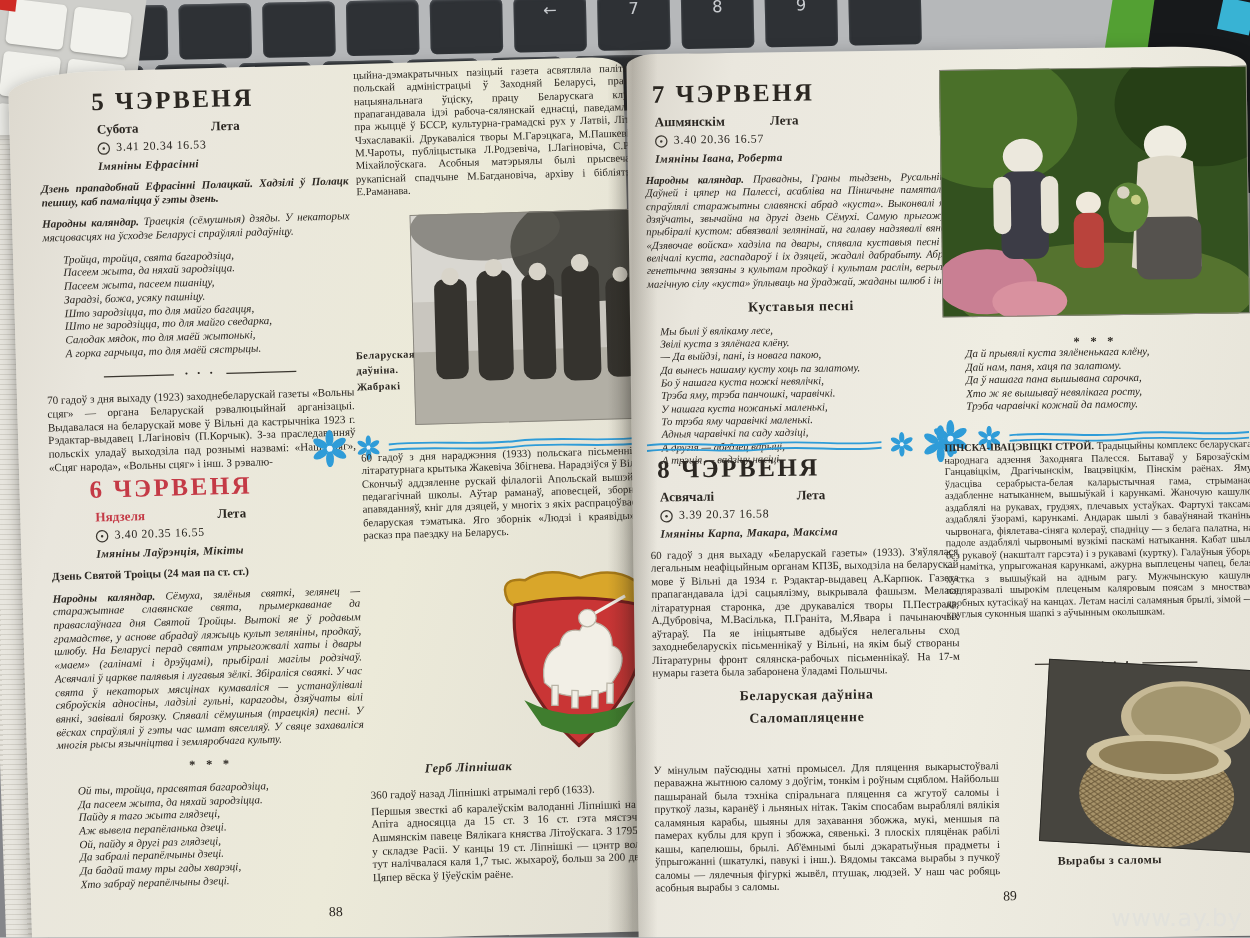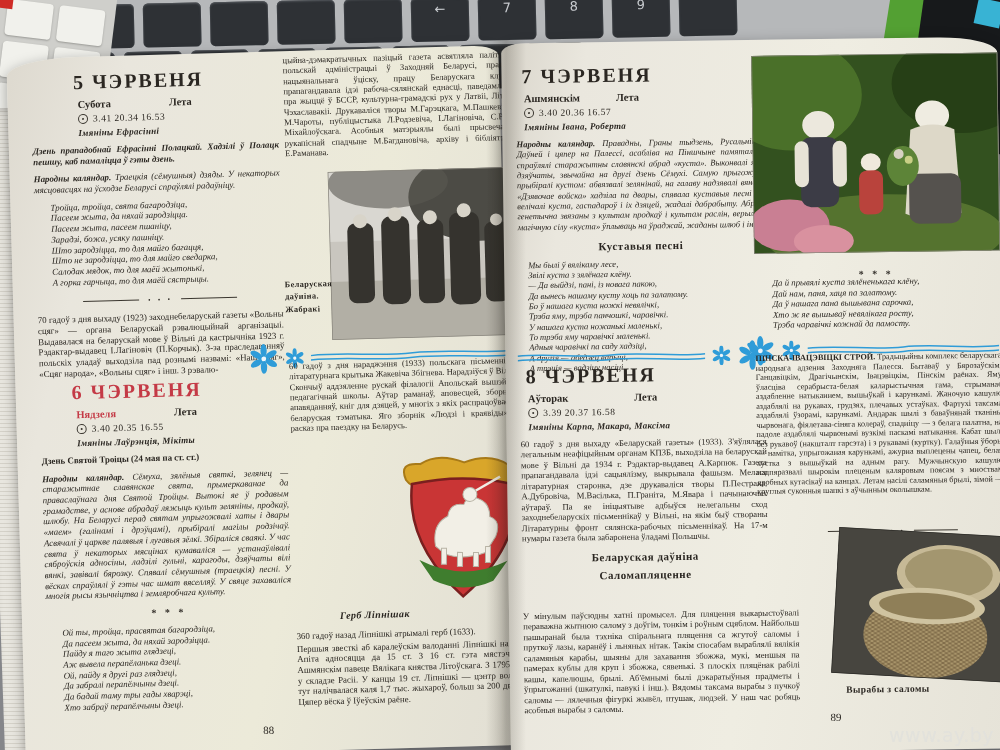--- a/index.html
+++ b/index.html
@@ -307,21 +307,21 @@
           <use href="#sf" width="20" height="20"></use>
         </svg>
       <svg class="flake" width="30" height="30">
           <use href="#sf" width="30" height="30"></use>
         </svg>
     </div>
 
     <div class="abs" style="left:14px;top:322px;width:246px;">
       <div class="day-title" style="margin-left:6px;">8 ЧЭРВЕНЯ</div>
       <div class="meta-row" style="margin-left:8px;">
-        <span class="wd">Аўторак</span>
+        <span class="wd">Асвячалі</span>
         <span class="season" style="margin-left:66px;">Лета</span>
       </div>
       <div class="sun-row" style="margin-left:8px;">
         <span class="sun-icon"></span>
         <span>3.39 20.37 16.58</span>
       </div>
       <div class="namedays" style="margin-left:8px;">Імяніны Карпа, Макара, Максіма</div>
       <div class="para" style="font-size:8.7px;">60 гадоў з дня выхаду «Беларускай газеты» (1933). З'яўлялася легальным неафіцыйным органам КПЗБ, выходзіла на беларускай мове ў Вільні да 1934 г. Рэдактар-выдавец А.Карпюк. Газета прапагандавала ідэі сацыялізму, выкрывала фашызм. Мелася літаратурная старонка, дзе друкаваліся творы П.Пестрака, А.Дубровіча, М.Васілька, П.Граніта, М.Явара і пачынаючых аўтараў. Па яе ініцыятыве адбыўся нелегальны сход заходнебеларускіх пісьменнікаў у Вільні, на якім быў створаны Літаратурны фронт сялянска-рабочых пісьменнікаў. На 17-м нумары газета была забаронена ўладамі Польшчы.</div>
       <div class="center-head">Беларуская даўніна</div>
       <div class="center-head" style="margin-top:6px;">Саломапляценне</div>
@@ -395,18 +395,18 @@
         <ellipse cx="112" cy="42" rx="52" ry="30" fill="#c6b996"></ellipse>
         <ellipse cx="112" cy="40" rx="44" ry="24" fill="#a3966f"></ellipse>
         <ellipse cx="92" cy="104" rx="62" ry="42" fill="url(#weave)"></ellipse>
         <ellipse cx="92" cy="74" rx="58" ry="18" fill="#cfc3a0"></ellipse>
         <ellipse cx="92" cy="74" rx="48" ry="13" fill="#8f7f58"></ellipse>
         <rect width="172" height="146" fill="none" stroke="#2c2b27" stroke-width="1.5"></rect>
       </svg>
     </div>
     <div class="abs caption" style="left:336px;top:646px;font-size:9.5px;">Вырабы з саломы</div>
 
-    <div class="pagenum" style="left:320px;top:672px;">89</div>
+    <div class="pagenum" style="left:292px;top:672px;">89</div>
   </div>
 
   <div class="gutter"></div>
   <div class="wm">www.ay.by</div>
 </div>
 
 </body></html>

